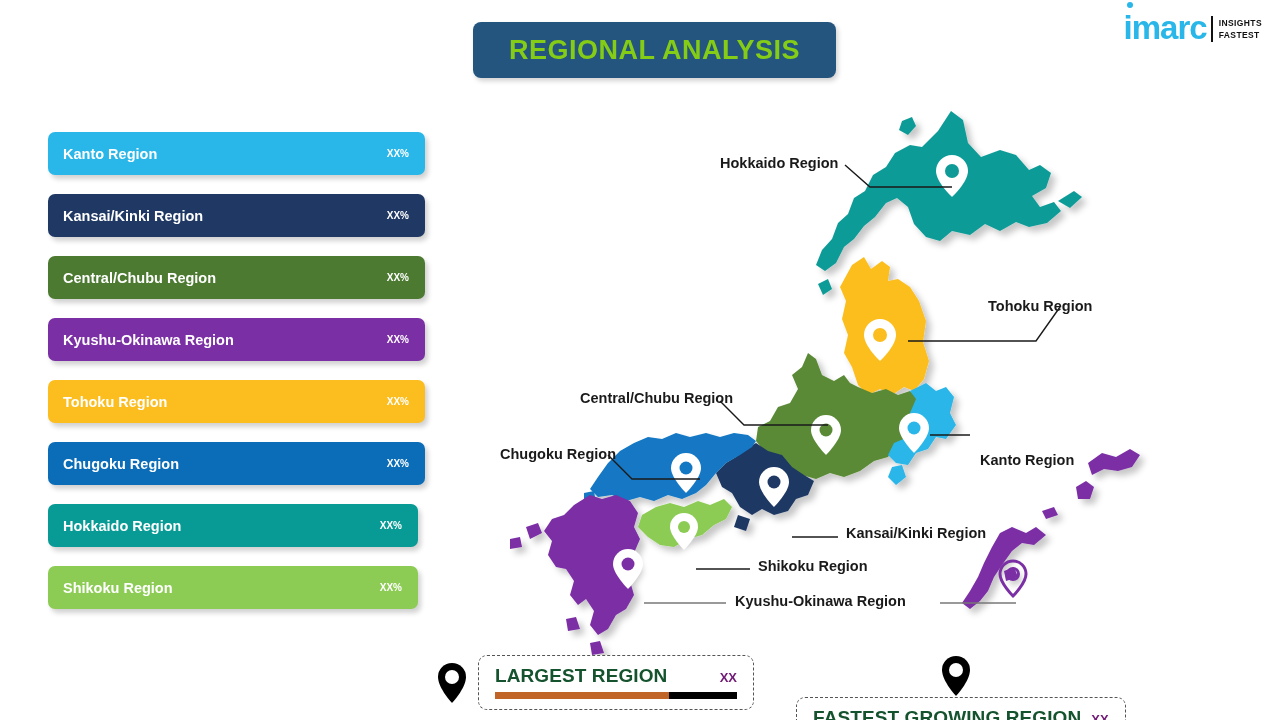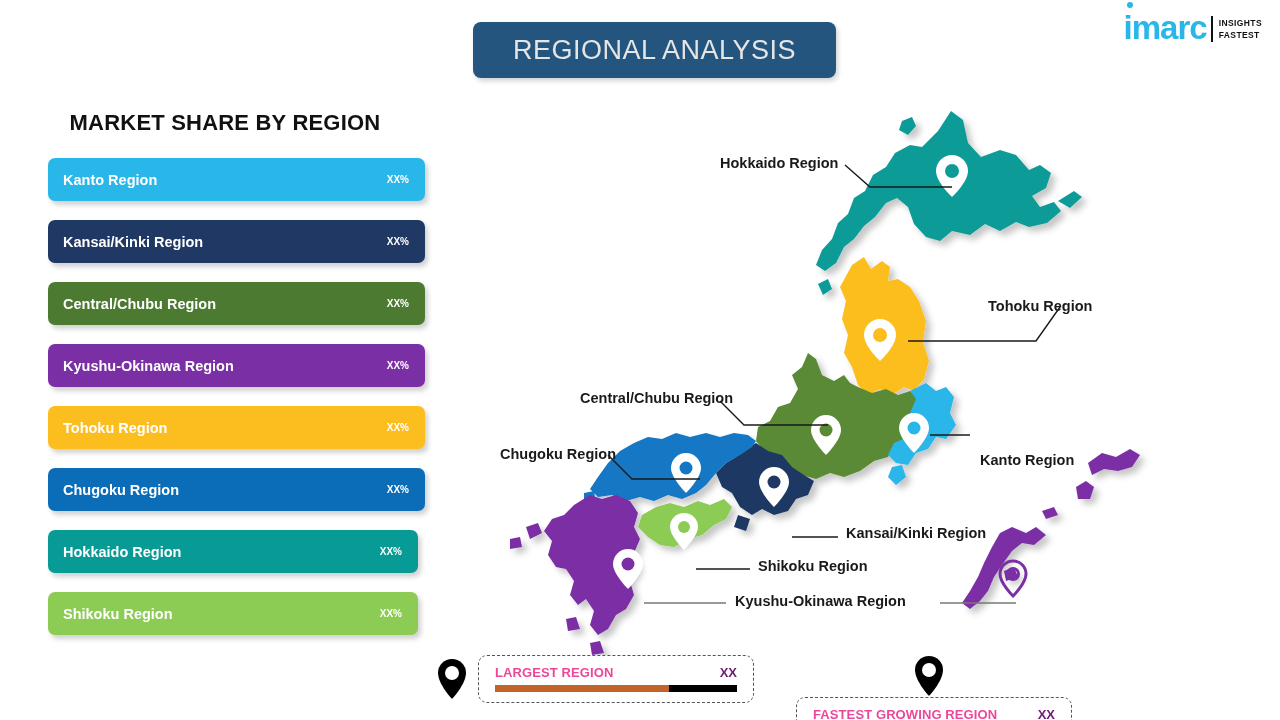--- a/index.html
+++ b/index.html
@@ -13,23 +13,23 @@
   
   #title-banner{
     position:absolute; left:473px; top:22px;
     width:363px; height:56px;
     background:#23557f;
     border-radius:8px;
     display:flex; align-items:center; justify-content:center;
     box-shadow:2px 3px 5px rgba(0,0,0,.18);
   }
   #title-banner .title-text{
-    color:#e5e5e5;
+    color:#84cc16;
     font-size:27px;
-    font-weight:normal;
+    font-weight:bold;
     letter-spacing:.5px;
   }
 
   
   #logo{
     position:absolute; right:18px; top:8px;
     display:flex; align-items:flex-end;
     height:36px;
   }
   #logo .logo-word{
@@ -92,21 +92,21 @@
   .badge-box{
     border:1.6px dashed #555;
     border-radius:9px;
     padding:9px 16px 10px 16px;
     min-width:276px;
   }
   .badge-top{
     display:flex; align-items:baseline; justify-content:space-between;
     margin-bottom:5px;
   }
-  .badge-label{ font-size:13px; font-weight:bold; color:#ec4899; letter-spacing:.1px; }
+  .badge-label{ font-size:19px; font-weight:bold; color:#14532d; letter-spacing:.1px; }
   .badge-value{ font-size:13px; font-weight:bold; color:#701a75; padding-left:10px; }
   .badge-track{ height:7px; background:#000; width:100%; position:relative; }
   .badge-fill{ position:absolute; left:0; top:0; height:7px; }
 </style>
 </head>
 <body>
 
 <div id="title-banner" style="background: rgb(35, 85, 127);">
   <span class="title-text">REGIONAL ANALYSIS</span>
 </div>
@@ -117,21 +117,20 @@
     <span>imarc</span>
   </span>
   <span class="logo-bar"></span>
   <span class="logo-tag">
     <span>INSIGHTS</span>
     <span>FASTEST</span>
   </span>
 </div>
 
 <div id="left-panel">
-  <div id="share-heading">MARKET SHARE BY REGION</div>
   <div id="region-list">
       <div class="region-row" style="background: rgb(41, 182, 232); width: 377px;">
         <span class="r-name">Kanto  Region</span>
         <span class="r-val">XX%</span>
       </div>
       <div class="region-row" style="background: rgb(31, 56, 100); width: 377px;">
         <span class="r-name">Kansai/Kinki  Region</span>
         <span class="r-val">XX%</span>
       </div>
       <div class="region-row" style="background: rgb(76, 122, 49); width: 377px;">

